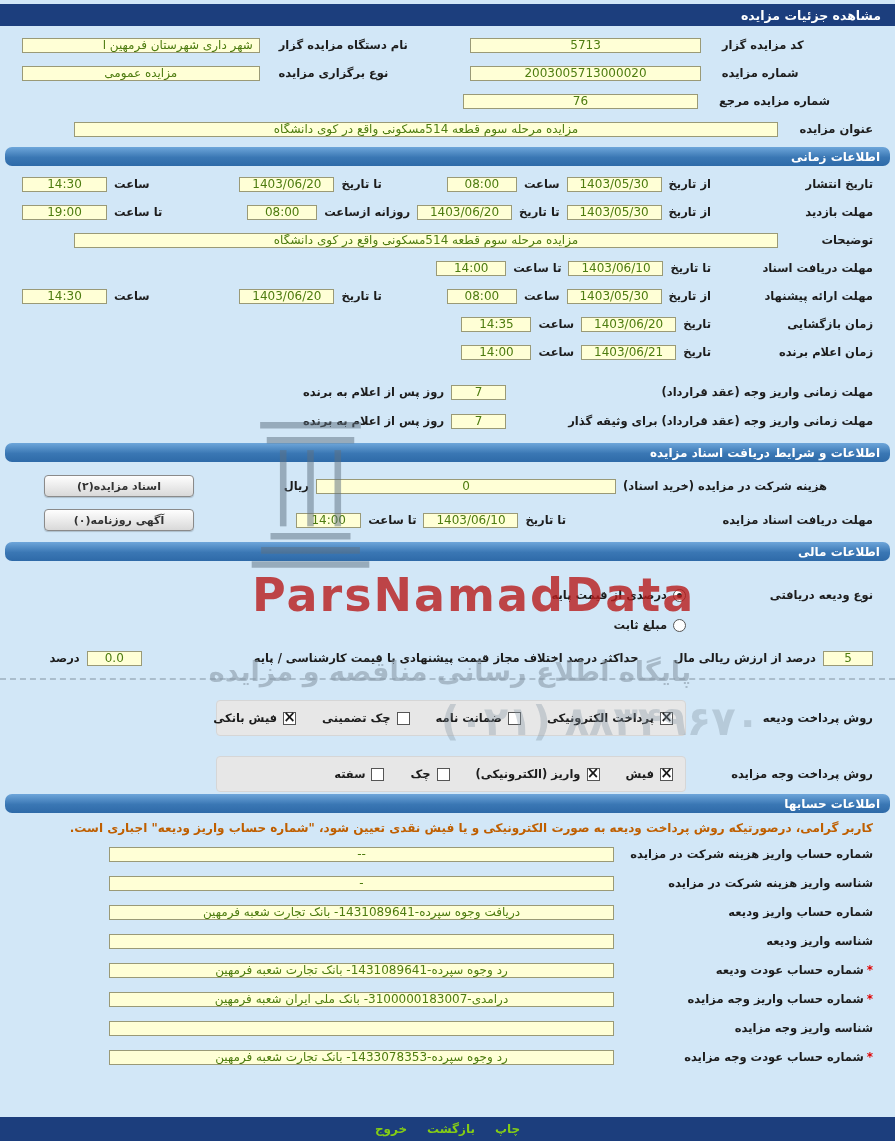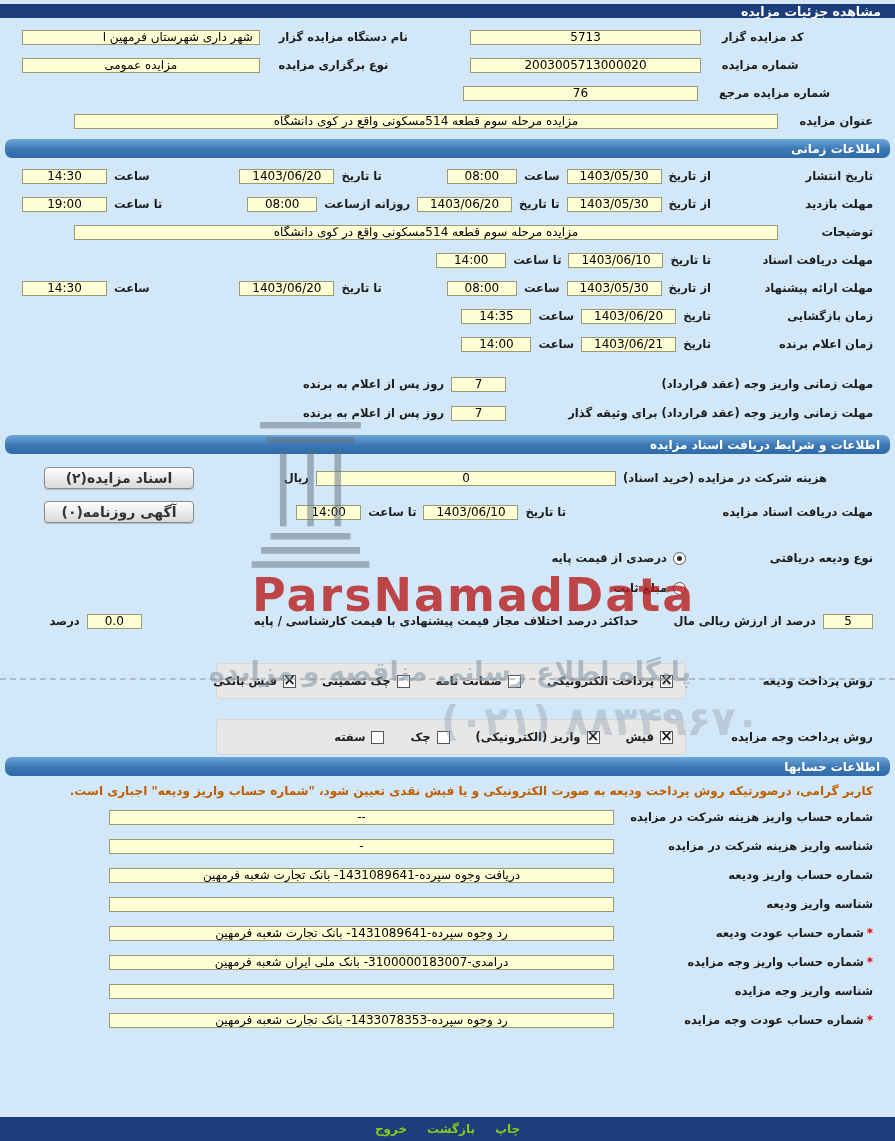--- a/index.html
+++ b/index.html
@@ -6,21 +6,21 @@
   html,body { width:895px; height:1141px; }
   body {
     position: relative;
     background: #d2e7f7;
     font-family: "DejaVu Sans", sans-serif;
     direction: rtl;
     overflow: hidden;
     cursor: default;
   }
   .titlebar {
-    height: 14px; margin-top: 4px;
+    height: 22px; margin-top: 4px;
     background: #1c3e7d; color: #fff;
     display: flex; align-items: center;
     padding: 0 14px; font-size: 12.5px; font-weight: 700;
   }
   .secbar {
     height: 19px; margin: 8px 5px 0;
     background: linear-gradient(180deg,#6ea6da 0%,#3a77b4 55%,#2e6aa8 100%);
     border-radius: 7px; color:#fff;
     display:flex; align-items:center; padding:0 10px;
     font-size:12px; font-weight:700;
@@ -45,33 +45,33 @@
   .kl { width:300px; text-align:right; }
   .fl { width:180px; text-align:right; }
   .al { width:252px; text-align:right; }
   .spacer-fl { width:180px; flex:0 0 auto; }
   .mr58 { margin-right:58px; }
   .mr14 { margin-right:28px; }
   .mr105 { margin-right:105px; }
   .ybox {
     background:#ffffd6; border:1px solid #9a9a77;
     height:15px; display:flex; align-items:center; justify-content:center;
-    font-size:12px; color:#000000; overflow:hidden;
+    font-size:12px; color:#4d7c0f; overflow:hidden;
   }
   .start { justify-content:flex-start; padding:0 6px; }
   .w50{width:50px}.w55{width:55px}.w65{width:65px}.w70{width:70px}.w85{width:85px}
   .w95{width:95px}.w235{width:235px}.w242{width:242px}.w300{width:300px}.w505{width:505px}
   .grow { flex:1; margin-left:52px; }
   .endpair { display:flex; align-items:center; gap:7px; margin-right:auto; }
   .btn {
     margin-right:auto; margin-left:22px;
     min-width:150px; height:22px;
     border:1px solid #8a8a8a; border-radius:4px;
     background:linear-gradient(#fefefe,#d9d9d9);
-    font-family:inherit; font-size:14px; font-weight:700; color:#333;
+    font-family:inherit; font-size:11px; font-weight:700; color:#333;
     display:flex; align-items:center; justify-content:center;
     box-shadow:0 1px 1px rgba(0,0,0,.18); cursor:pointer;
   }
   .opt { display:flex; align-items:center; gap:6px; }
   .radio {
     width:13px; height:13px; border:1px solid #555; border-radius:50%;
     background:#fff; position:relative; flex:0 0 auto;
   }
   .radio.checked::after { content:''; position:absolute; inset:3px; border-radius:50%; background:#2a2a2a; }
   .checkbox {
@@ -251,20 +251,23 @@
 
   <div class="row mt10 h24">
     <span class="lbl kl">مهلت دریافت اسناد مزایده</span>
     <span class="lbl">تا تاریخ</span>
     <span class="ybox w95">1403/06/10</span>
     <span class="lbl">تا ساعت</span>
     <span class="ybox w65">14:00</span>
     <button class="btn">آگهی روزنامه(۰)</button>
   </div>
 
+  <div class="secbar mt10">
+    <span>اطلاعات مالی</span>
+  </div>
 
   <div class="row mt24">
     <span class="lbl fl">نوع ودیعه دریافتی</span>
     <span class="opt">
       <span class="radio checked"></span>
       <span class="lbl">درصدی از قیمت پایه</span>
     </span>
   </div>
 
   <div class="row mt10">

